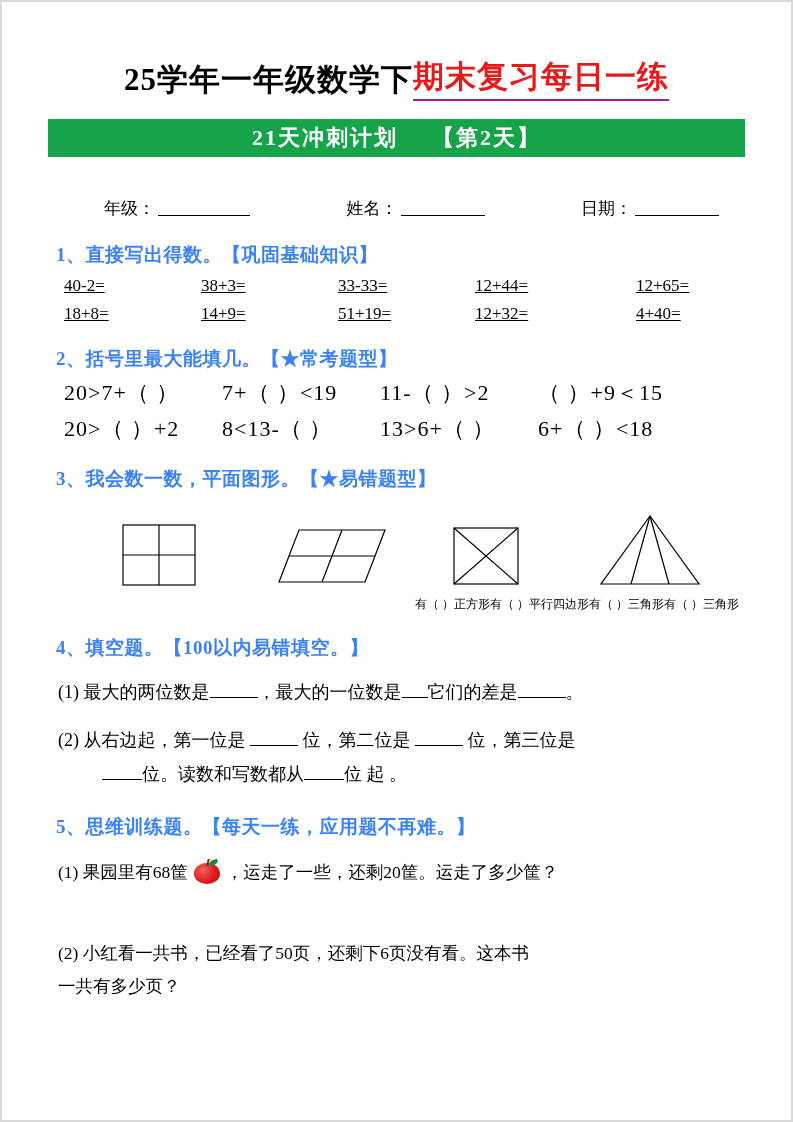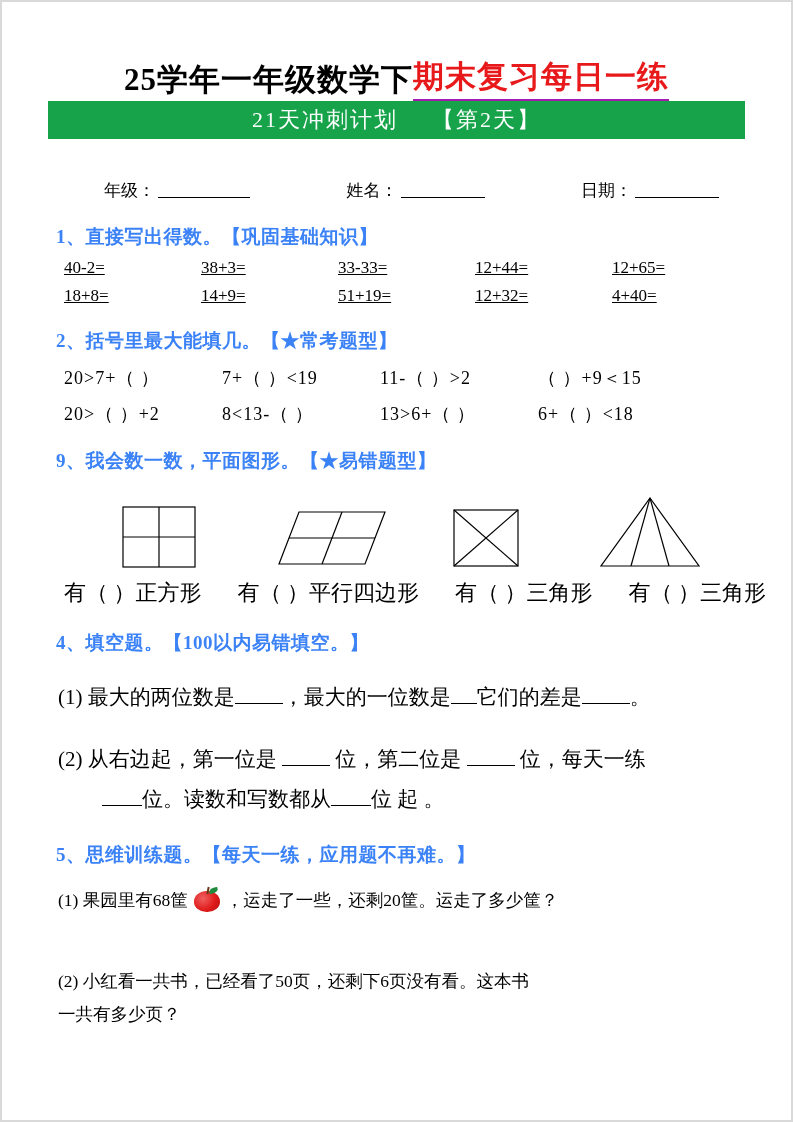--- a/index.html
+++ b/index.html
@@ -50,29 +50,29 @@
     font-size: 31px;
     font-weight: bold;
     color: #e8191b;
     letter-spacing: 1px;
     border-bottom: 2px solid #a21caf;
     padding-bottom: 1px;
   }
 
   
   .banner {
-    margin-top: 0;
+    margin-top: 18px;
     background: #16a34a;
     height: 38px;
     display: flex;
     align-items: center;
     justify-content: center;
     color: #ffffff;
     font-size: 22px;
-    font-weight: normal;
+    font-weight: bold;
     letter-spacing: 2px;
   }
   .banner .day {
     margin-left: 34px;
   }
 
   
   .info-row {
     margin-top: 16px;
     display: flex;
@@ -111,27 +111,28 @@
     margin-top: 8px;
     padding-left: 16px;
   }
   .calc-row .cell {
     width: 137px;
     white-space: nowrap;
     text-decoration: underline;
   }
   .calc-row .cell.last {
     width: auto;
+    margin-left: 24px;
   }
 
   
   .br-row {
     display: flex;
-    font-size: 18px;
-    margin-top: 12px;
+    font-size: 22px;
+    margin-top: 6px;
     padding-left: 16px;
   }
   .br-row .cell {
     width: 158px;
     white-space: nowrap;
     letter-spacing: 1px;
   }
   .br-row .cell.last { width: auto; }
 
   
@@ -142,32 +143,31 @@
   }
   .shape-box {
     width: 150px;
     display: flex;
     justify-content: center;
     align-items: flex-end;
     height: 80px;
   }
   .labels-row {
     display: flex;
-    justify-content: space-between;
+    justify-content: flex-end;
     padding: 8px 6px 0 16px;
-    font-size: 22px;
-    white-space: nowrap;
-    gap: 36px;
+    font-size: 12px;
+    white-space: nowrap;
   }
   .labels-row .lbl { }
 
   
   .q-line {
-    font-size: 21px;
-    margin-top: 22px;
+    font-size: 18px;
+    margin-top: 14px;
     padding-left: 10px;
     line-height: 1.9;
   }
   .q-line .ind {
     display: inline-block;
     padding-left: 44px;
   }
   .u { border-bottom: 1.4px solid #000; display: inline-block; }
   .u48 { width: 48px; }
   .u40 { width: 40px; }
@@ -270,21 +270,21 @@
       <span class="cell">11-（   ）&gt;2</span>
       <span class="cell last">（   ）+9＜15</span>
     </div>
     <div class="br-row">
       <span class="cell">20&gt;（     ）+2</span>
       <span class="cell">8&lt;13-（     ）</span>
       <span class="cell">13&gt;6+（   ）</span>
       <span class="cell last">6+（     ）&lt;18</span>
     </div>
 
-    <div class="sec-head">9、我会数一数，平面图形。【★易错题型】</div>
+    <div class="sec-head">3、我会数一数，平面图形。【★易错题型】</div>
     <div class="shapes-row">
       <div class="shape-box">
         <svg width="96" height="66" viewBox="0 0 96 66">
           <rect x="12" y="3" width="72" height="60" fill="none" stroke="#000" stroke-width="1.2"></rect>
           <line x1="48" y1="3" x2="48" y2="63" stroke="#000" stroke-width="1.2"></line>
           <line x1="12" y1="33" x2="84" y2="33" stroke="#000" stroke-width="1.2"></line>
         </svg>
       </div>
       <div class="shape-box">
         <svg width="136" height="66" viewBox="0 0 136 66">
@@ -313,21 +313,21 @@
       <span class="lbl">有（  ）平行四边形</span>
       <span class="lbl">有（  ）三角形</span>
       <span class="lbl">有（  ）三角形</span>
     </div>
 
     <div class="sec-head">4、填空题。【100以内易错填空。】</div>
     <div class="q-line">
       <span>(1) 最大的两位数是</span><span class="u u48"></span><span>，最大的一位数是</span><span class="u u26"></span><span>它们的差是</span><span class="u u48"></span><span>。</span>
     </div>
     <div class="q-line">
-      <span>(2) 从右边起，第一位是</span> <span class="u u48"></span> <span>位，第二位是</span> <span class="u u48"></span> <span>位，每天一练</span><br>
+      <span>(2) 从右边起，第一位是</span> <span class="u u48"></span> <span>位，第二位是</span> <span class="u u48"></span> <span>位，第三位是</span><br>
       <span class="ind"><span class="u u40"></span><span>位。读数和写数都从</span><span class="u u40"></span><span>位 起 。</span></span>
     </div>
 
     <div class="sec-head">5、思维训练题。【每天一练，应用题不再难。】</div>
     <div class="wp">
       <span>(1) 果园里有68筐</span><span class="apple"><span class="body"></span><span class="stem"></span><span class="leaf"></span></span><span>，运走了一些，还剩20筐。运走了多少筐？</span>
     </div>
     <div class="wp" style="margin-top:48px;">
       <span>(2) 小红看一共书，已经看了50页，还剩下6页没有看。这本书</span><br>
       <span class="ind">一共有多少页？</span>

